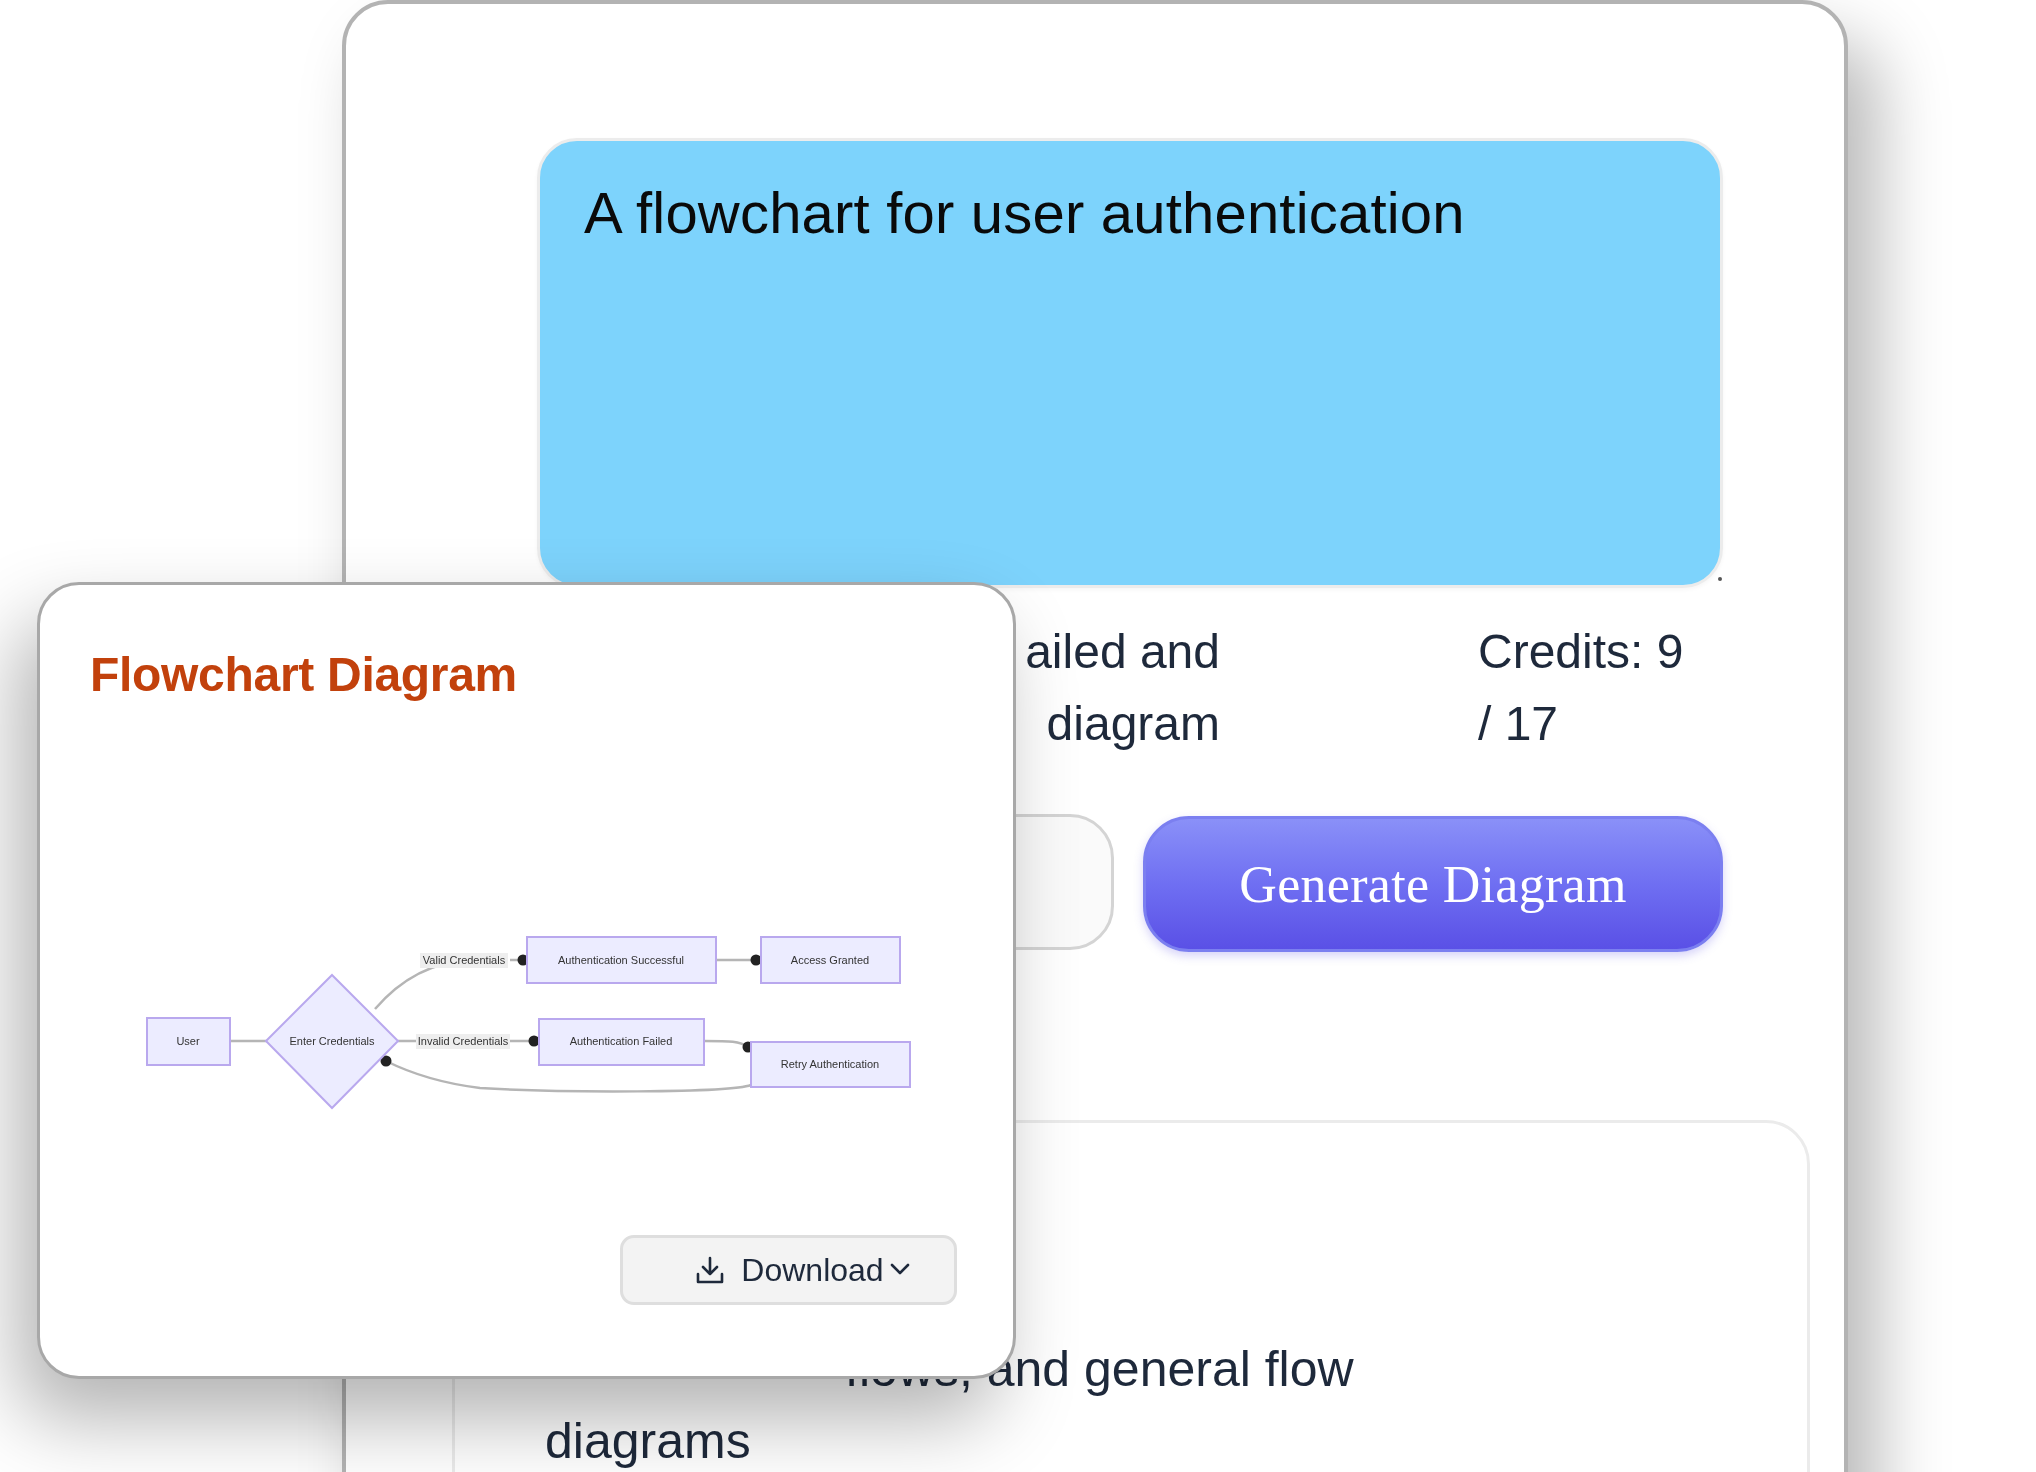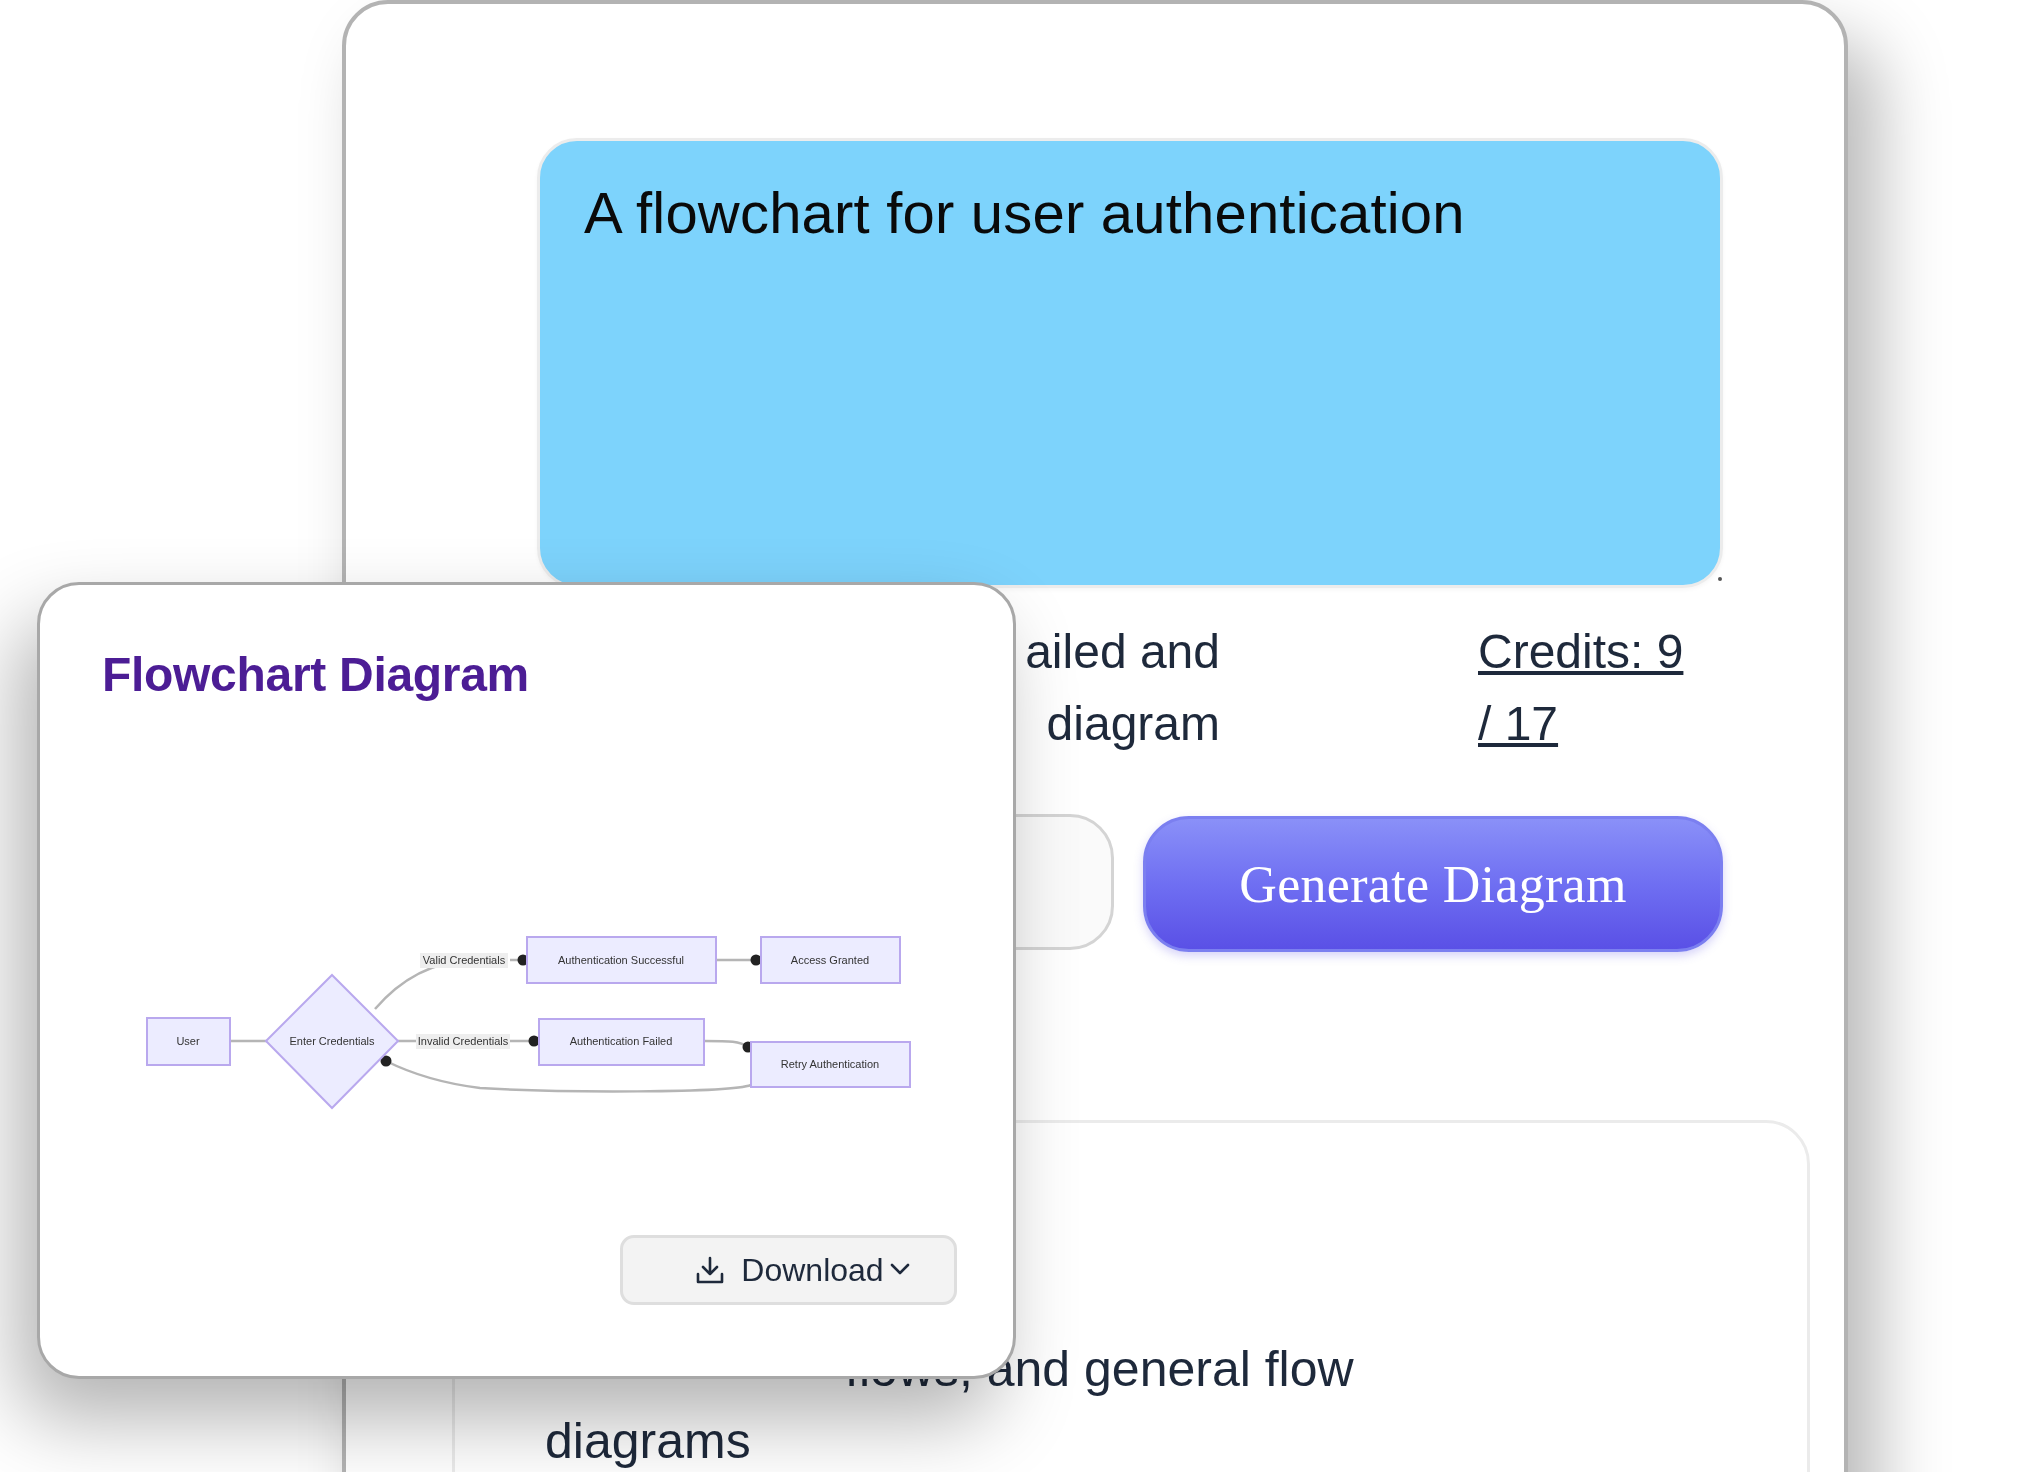--- a/index.html
+++ b/index.html
@@ -30,21 +30,21 @@
     font-size:58px; color:#0a0a0a; letter-spacing:0.2px;
   }
   .resize-dot { left:1718px; top:577px; width:4px; height:4px; background:#555; border-radius:50%; }
 
   .hint-text {
     left:560px; top:616px; width:660px;
     font-size:48px; line-height:72px; color:#1e293b; text-align:right;
   }
   .credits-text {
     left:1478px; top:616px; width:260px;
-    font-size:48px; line-height:72px; color:#1e293b;text-decoration:underline;
+    font-size:48px; line-height:72px; color:#1e293b;
   }
   .secondary-btn {
     left:900px; top:814px; width:214px; height:136px;
     background:#fafafa; border:3px solid #d4d4d4; border-radius:44px;
   }
   .generate-btn {
     left:1143px; top:816px; width:580px; height:136px;
     border-radius:46px;
     background:linear-gradient(180deg,#8a90f8 0%,#6f6ff2 50%,#5a50e6 100%);
     border:3px solid #7b7ff0;
@@ -68,22 +68,22 @@
 
   
   .front-card {
     left:37px; top:582px; width:979px; height:797px;
     background:#ffffff;
     border:3px solid #a8a8a8;
     border-radius:42px;
     box-shadow: -20px 40px 80px rgba(0,0,0,0.30);
   }
   .front-title {
-    position:absolute; left:62px; top:62px;
-    font-size:48px; font-weight:bold; color:#4c1d95; letter-spacing:-0.3px;
+    position:absolute; left:50px; top:62px;
+    font-size:48px; font-weight:bold; color:#c2410c; letter-spacing:-0.3px;
   }
   .front-desc {
     position:absolute; left:62px; top:140px; width:800px;
     font-size:34px; line-height:51px; color:#334155;
   }
   .diagram {
     position:absolute; left:0; top:0; width:979px; height:797px; pointer-events:none;
   }
   .btn {
     position:absolute; box-sizing:border-box;

